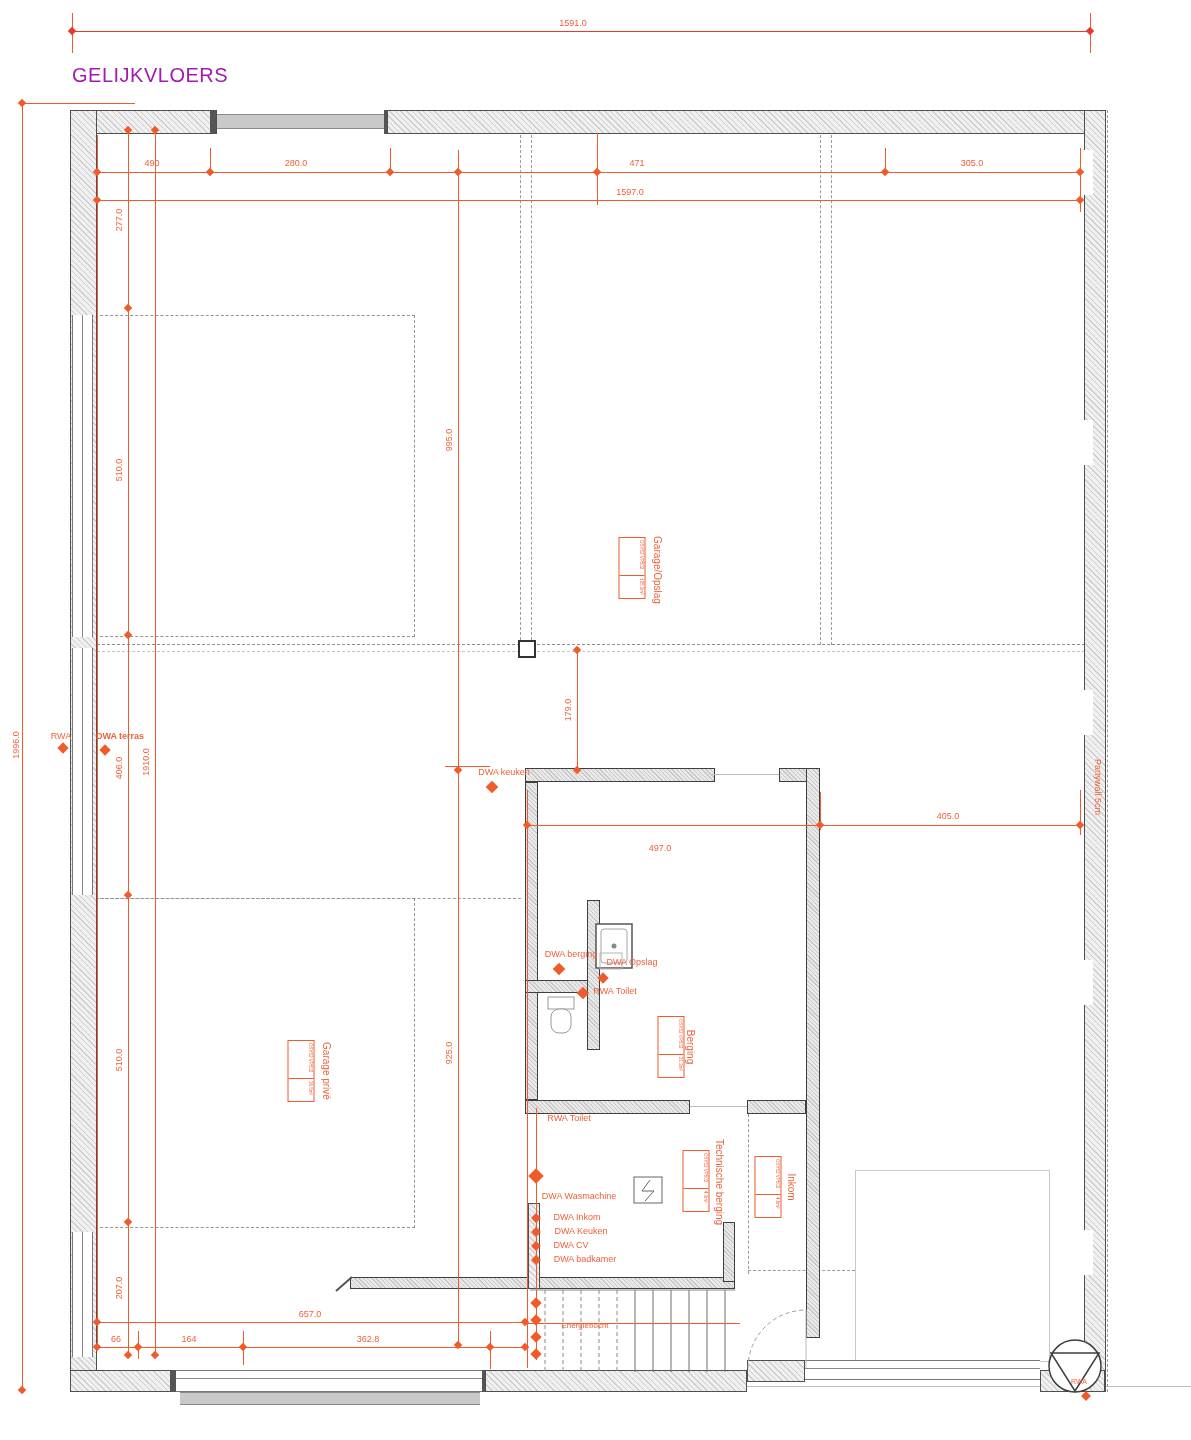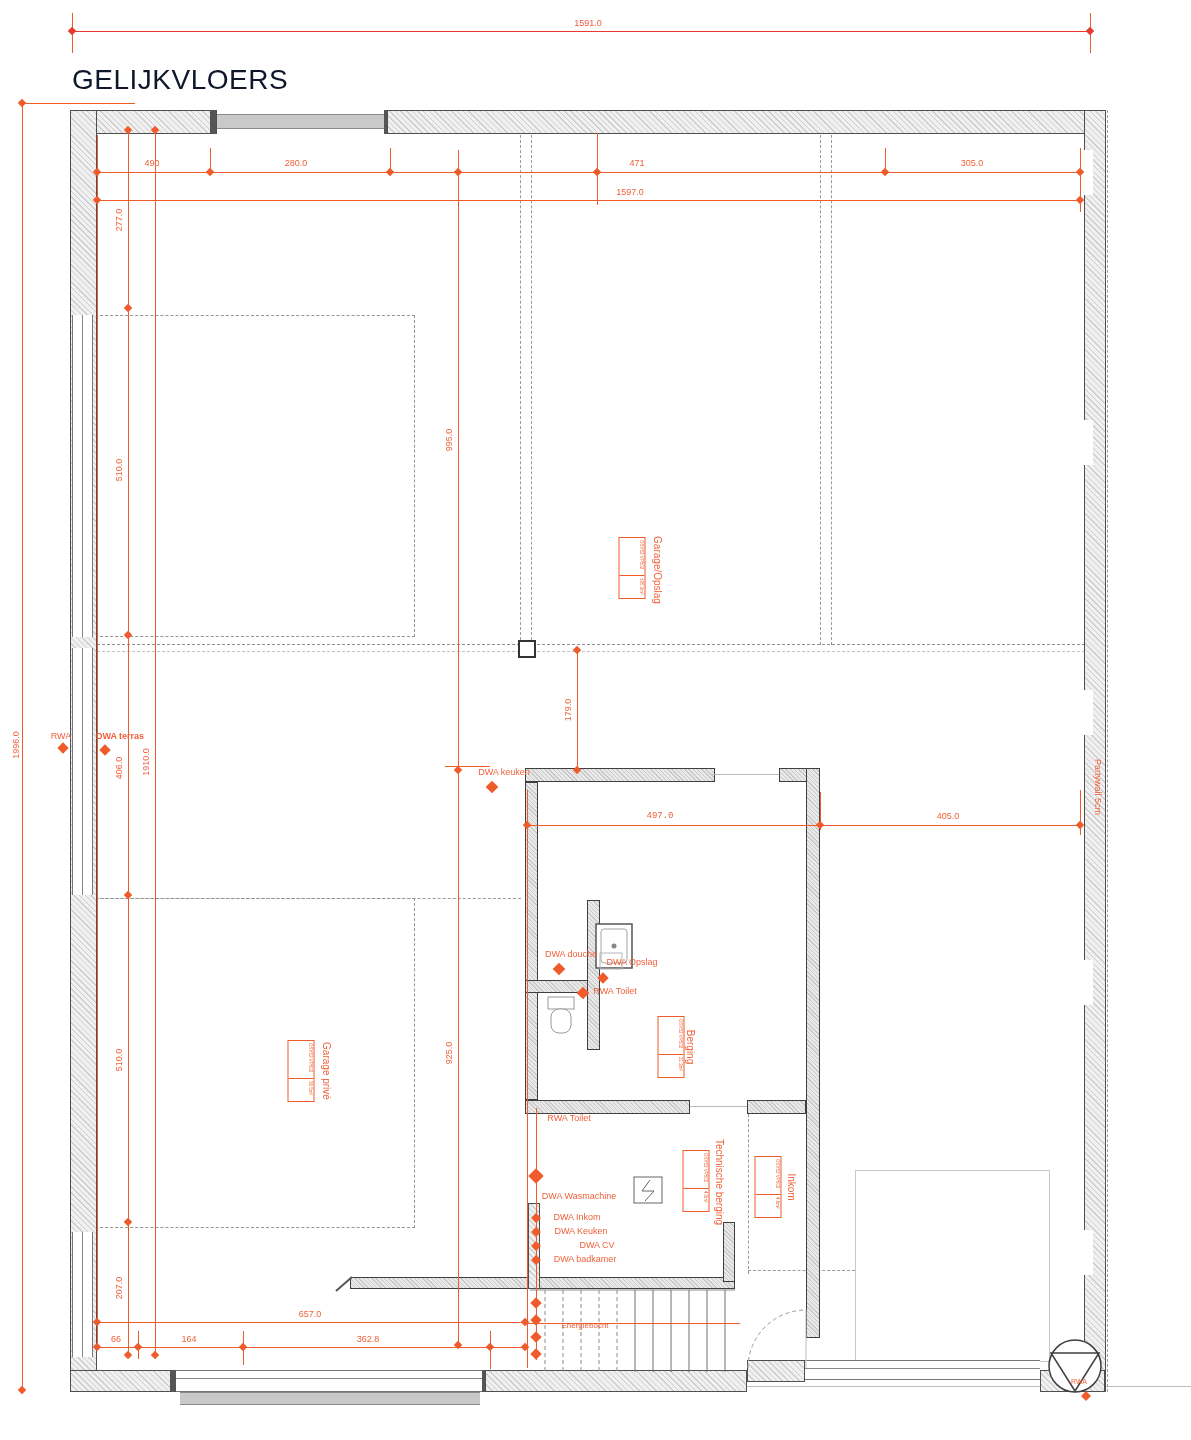--- a/index.html
+++ b/index.html
@@ -15,21 +15,21 @@
   .dv{width:0;border-left:1px dashed #9a9a9a;}
   .dh{height:0;border-top:1px dashed #9a9a9a;}
   .dashrect{border:1px dashed #949494;box-sizing:border-box;}
   .ltrect{border:1px solid #c8c8c8;box-sizing:border-box;}
   .dia{background:#ef5b2b;transform:translate(-50%,-50%) rotate(45deg);}
   .lbl{font-size:9px;line-height:1;color:#f0613a;white-space:nowrap;}
   .room{font-size:10px;line-height:1;color:#f0613a;white-space:nowrap;}
   .c{transform:translate(-50%,-50%);}
   .r90{transform:translate(-50%,-50%) rotate(90deg);}
   .rm90{transform:translate(-50%,-50%) rotate(-90deg);}
-  .title{font-size:28px;color:#0f172a;letter-spacing:.5px;}
+  .title{font-size:20px;color:#a21caf;letter-spacing:.5px;}
   .tag{border:1px solid #ef5b2b;background:rgba(255,255,255,.55);display:flex;box-sizing:border-box;}
   .tag>div{color:#f0613a;font-size:4.5px;line-height:1.15;padding:1px 2px;overflow:hidden;}
   .tag .c1{width:33px;border-right:1px solid #ef5b2b;}
   .tag .c2{flex:1;}
 </style>
 </head>
 <body>
 
 <div class="plan">
 
@@ -207,54 +207,54 @@
   <div class="abs dia" style="left:536px;top:1337px;width:8px;height:8px;"></div>
   <div class="abs dia" style="left:536px;top:1354px;width:8px;height:8px;"></div>
   <div class="abs dia" style="left:63px;top:748px;width:8px;height:8px;"></div>
   <div class="abs dia" style="left:105px;top:750px;width:8px;height:8px;"></div>
   <div class="abs dia" style="left:492px;top:787px;width:9px;height:9px;"></div>
   <div class="abs dia" style="left:559px;top:969px;width:9px;height:9px;"></div>
   <div class="abs dia" style="left:603px;top:978px;width:8px;height:8px;"></div>
   <div class="abs dia" style="left:583px;top:993px;width:9px;height:9px;"></div>
   <div class="abs dia" style="left:1086px;top:1396px;width:7px;height:7px;"></div>
 
-  <div class="abs lbl c" style="left:588px;top:23px;color:#f25a43;text-align:right;">1591.0</div>
+  <div class="abs lbl c" style="left:573px;top:23px;color:#f25a43;text-align:right;">1591.0</div>
   <div class="abs lbl c" style="left:152px;top:163px;">490</div>
   <div class="abs lbl c" style="left:296px;top:163px;">280.0</div>
   <div class="abs lbl c" style="left:637px;top:163px;">471</div>
   <div class="abs lbl c" style="left:972px;top:163px;">305.0</div>
   <div class="abs lbl c" style="left:590px;top:192px;margin-left:40px;">1597.0</div>
   <div class="abs lbl rm90" style="left:16px;top:745px;">1996.0</div>
   <div class="abs lbl rm90" style="left:119px;top:220px;">277.0</div>
   <div class="abs lbl rm90" style="left:119px;top:470px;">510.0</div>
   <div class="abs lbl rm90" style="left:119px;top:768px;">406.0</div>
   <div class="abs lbl rm90" style="left:146px;top:762px;">1910.0</div>
   <div class="abs lbl rm90" style="left:119px;top:1060px;">510.0</div>
   <div class="abs lbl rm90" style="left:119px;top:1288px;">207.0</div>
   <div class="abs lbl rm90" style="left:449px;top:440px;">995.0</div>
   <div class="abs lbl rm90" style="left:449px;top:1053px;">925.0</div>
   <div class="abs lbl rm90" style="left:568px;top:710px;">179.0</div>
-  <div class="abs lbl c" style="left:660px;top:816px;font-family:Liberation Mono, monospace;">497.0</div>
+  <div class="abs lbl c" style="left:660px;top:848px;">497.0</div>
   <div class="abs lbl c" style="left:948px;top:816px;">405.0</div>
   <div class="abs lbl c" style="left:310px;top:1314px;">657.0</div>
   <div class="abs lbl c" style="left:116px;top:1339px;text-align:center;">66</div>
   <div class="abs lbl c" style="left:189px;top:1339px;">164</div>
   <div class="abs lbl c" style="left:368px;top:1339px;">362.8</div>
 
   <div class="abs lbl c" style="left:61px;top:736px;">RWA</div>
   <div class="abs lbl c" style="left:120px;top:736px;font-weight:bold;">DWA terras</div>
   <div class="abs lbl c" style="left:504px;top:772px;">DWA keuken</div>
-  <div class="abs lbl c" style="left:571px;top:954px;">DWA douche</div>
+  <div class="abs lbl c" style="left:571px;top:954px;">DWA berging</div>
   <div class="abs lbl c" style="left:632px;top:962px;">DWA Opslag</div>
   <div class="abs lbl c" style="left:615px;top:991px;">RWA Toilet</div>
   <div class="abs lbl c" style="left:569px;top:1118px;">RWA Toilet</div>
   <div class="abs lbl c" style="left:579px;top:1196px;">DWA Wasmachine</div>
   <div class="abs lbl c" style="left:577px;top:1217px;">DWA Inkom</div>
   <div class="abs lbl c" style="left:581px;top:1231px;">DWA Keuken</div>
-  <div class="abs lbl c" style="left:597px;top:1245px;">DWA CV</div>
+  <div class="abs lbl c" style="left:571px;top:1245px;">DWA CV</div>
   <div class="abs lbl c" style="left:585px;top:1259px;">DWA badkamer</div>
   <div class="abs lbl c" style="left:585px;top:1326px;font-size:8px;">Energiebocht</div>
   <div class="abs lbl c" style="left:1079px;top:1381px;font-size:7px;">RWA</div>
 
   <div class="abs room r90" style="left:657px;top:570px;">Garage/Opslag</div>
   <div class="abs room r90" style="left:326px;top:1071px;">Garage privé</div>
   <div class="abs room r90" style="left:690px;top:1047px;">Berging</div>
   <div class="abs room r90" style="left:719px;top:1182px;">Technische berging</div>
   <div class="abs room r90" style="left:791px;top:1187px;">Inkom</div>
   <div class="abs room r90" style="left:1097px;top:787px;font-size:9px;">Partywall 5cm</div>

